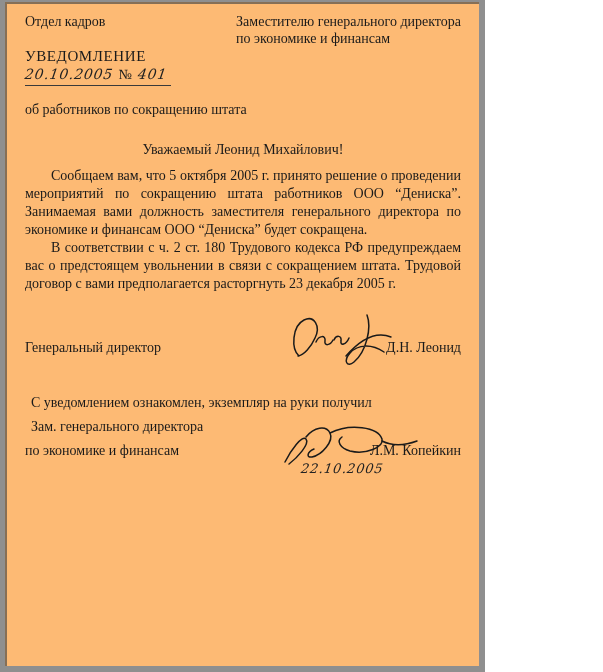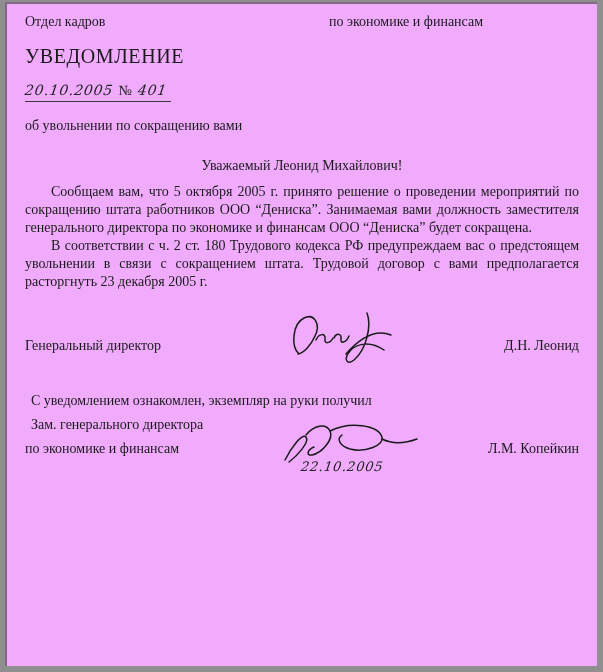--- a/index.html
+++ b/index.html
@@ -3,23 +3,23 @@
 <meta charset="utf-8">
 <style>
   html, body {
     margin: 0;
     padding: 0;
     background: #ffffff;
   }
   .frame {
     position: relative;
     box-sizing: border-box;
-    width: 603px;
+    width: 485px;
     height: 672px;
-    background: #f0abfc;
+    background: #fdba74;
     border: 6px solid #8f8f8f;
     border-top-width: 2px;
     border-left-width: 5px;
     box-shadow: inset 2px 2px 0 rgba(70,70,70,0.65);
     font-family: "Liberation Serif", "DejaVu Serif", serif;
     color: #1a1a1a;
     font-size: 14px;
     line-height: 18px;
     overflow: hidden;
   }
@@ -29,23 +29,23 @@
   }
   
   .header-row {
     display: flex;
     justify-content: space-between;
     align-items: flex-start;
   }
   .header-left { width: 300px; }
   .department { margin: 0 0 16px 0; }
   .doc-title {
-    font-size: 20px;
+    font-size: 15px;
     letter-spacing: 0.6px;
-    margin: 0 0 16px 0;
+    margin: 0 0 0 0;
   }
   .doc-number-line {
     display: inline-block;
     border-bottom: 1px solid #3a3a3a;
     padding: 0 4px 1px 0;
     margin: 0;
   }
   .script {
     display: inline-block;
     font-style: italic;
@@ -110,25 +110,26 @@
       <div class="header-left">
         <div class="department">Отдел кадров</div>
         <div class="doc-title">УВЕДОМЛЕНИЕ</div>
         <div class="doc-number-line">
           <span class="script">20.10.2005</span>
           <span class="number-sign">№</span>
           <span class="script">401</span>
         </div>
       </div>
       <div class="addressee">
+        <div>Заместителю генерального директора</div>
         <div>по экономике и финансам</div>
       </div>
     </div>
 
-    <div class="subject">об увольнении по сокращению вами</div>
+    <div class="subject">об работников по сокращению штата</div>
 
     <div class="salutation">Уважаемый Леонид Михайлович!</div>
     <div class="body-paragraphs">
       <p>Сообщаем вам, что 5 октября 2005 г. принято решение о проведении мероприятий по сокращению штата работников ООО “Дениска”. Занимаемая вами должность заместителя генерального директора по экономике и финансам ООО “Дениска” будет сокращена.</p>
       <p>В соответствии с ч. 2 ст. 180 Трудового кодекса РФ предупреждаем вас о предстоящем увольнении в связи с сокращением штата. Трудовой договор с вами предполагается расторгнуть 23 декабря 2005 г.</p>
     </div>
 
     <div class="sig-row director-row">
       <span>Генеральный директор</span>
       <svg class="sig-svg sig-director" width="112" height="56" viewBox="0 0 112 56">

